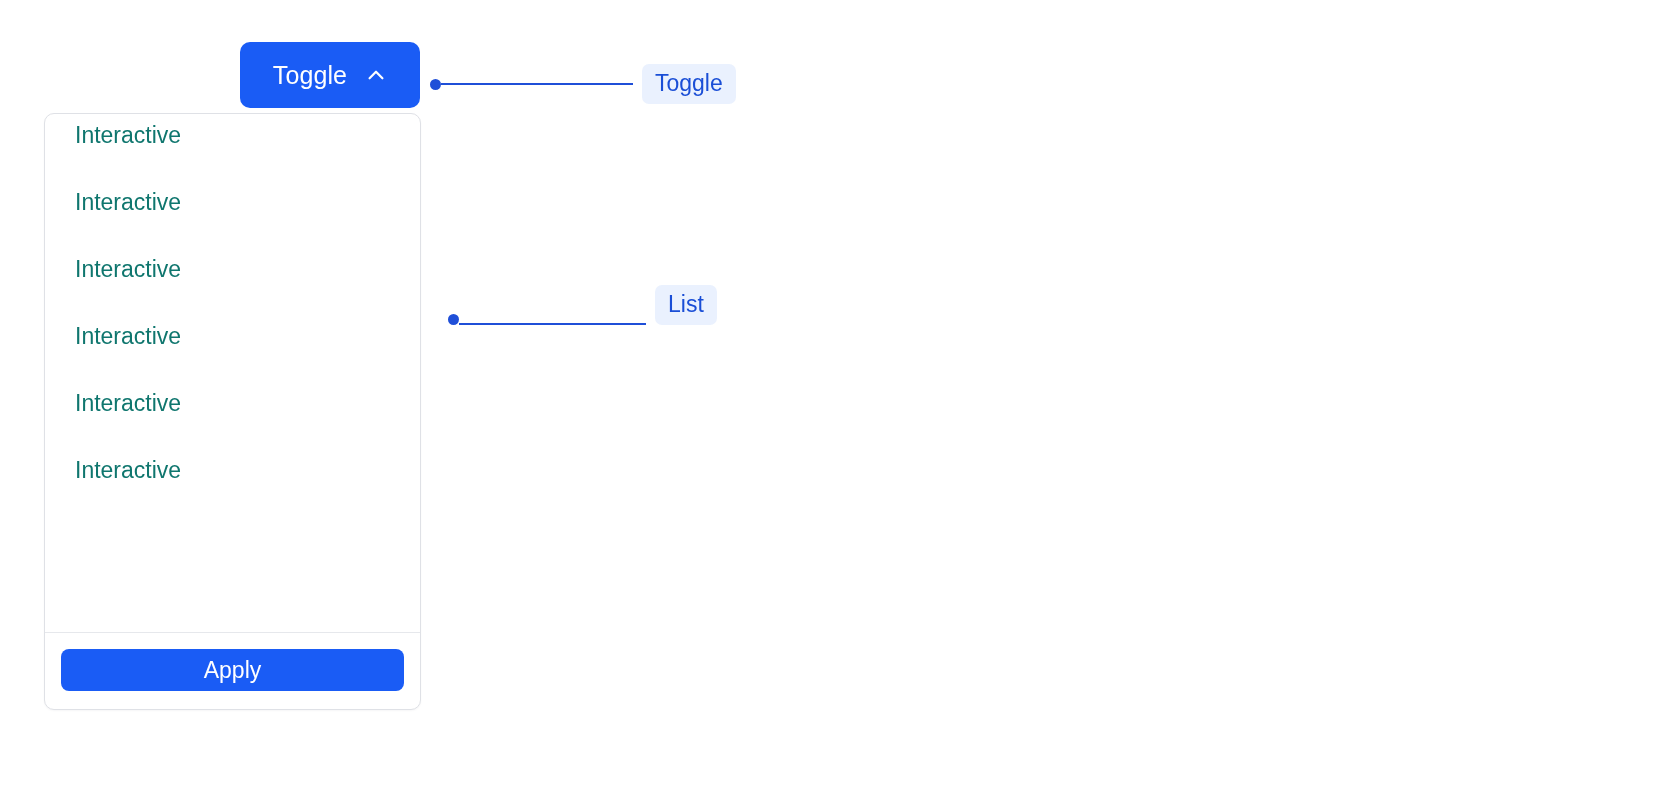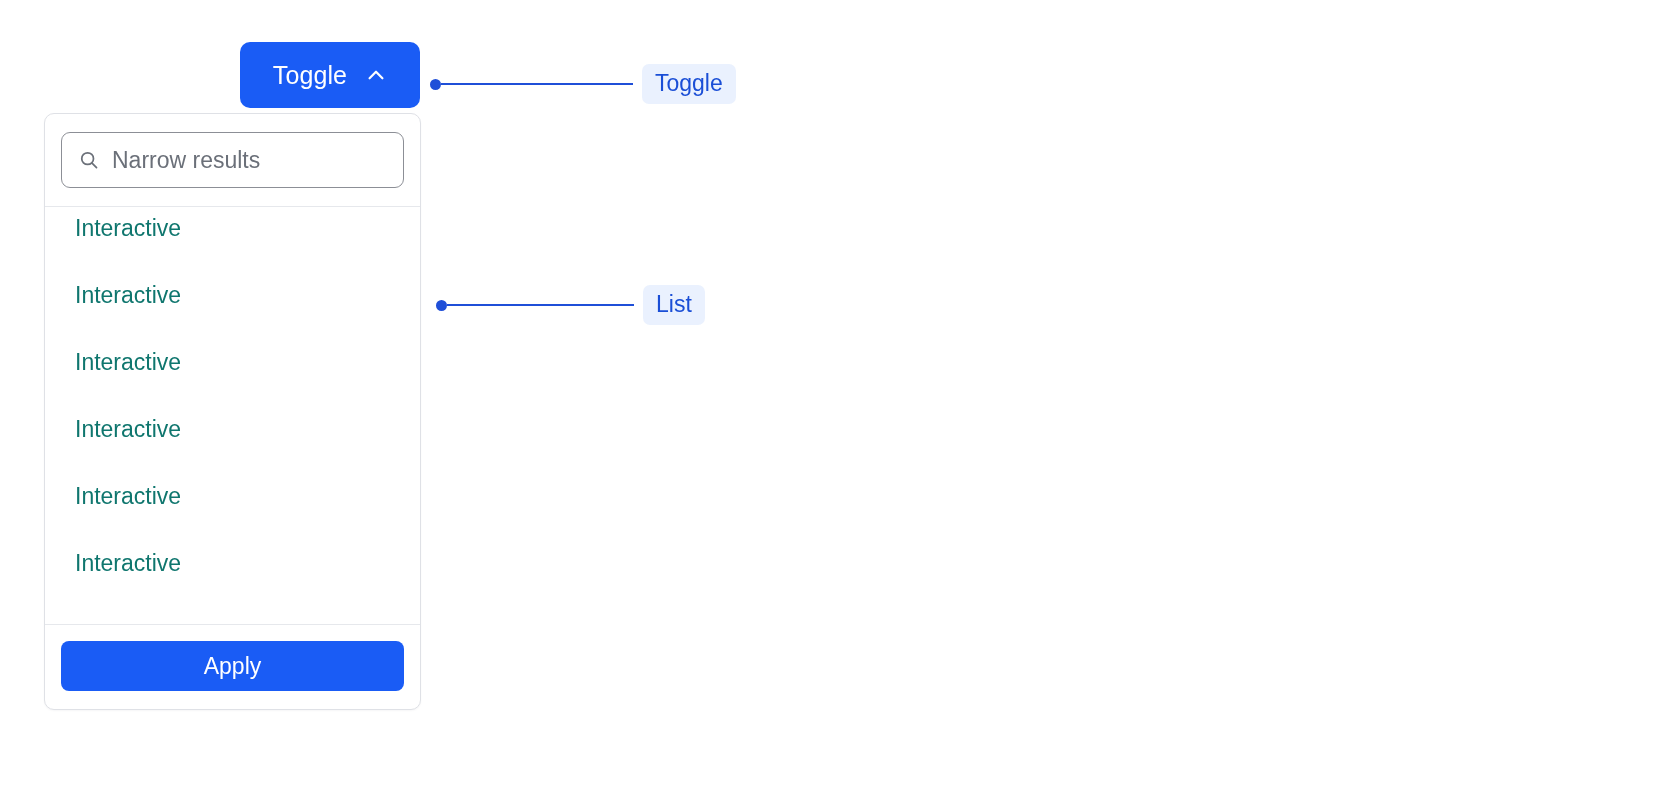--- a/index.html
+++ b/index.html
@@ -130,21 +130,21 @@
 
   
   #panel-footer {
     flex: 0 0 auto;
     border-top: 1px solid #e6e8ec;
     padding: 16px 16px 18px 16px;
     box-sizing: border-box;
   }
   #apply-button {
     width: 100%;
-    height: 50px;
+    height: 42px;
     background: #1a5cf5;
     border: none;
     border-radius: 8px;
     color: #ffffff;
     font-family: "Liberation Sans", sans-serif;
     font-size: 23px;
     cursor: pointer;
     display: flex;
     align-items: center;
     justify-content: center;
@@ -181,21 +181,21 @@
     line-height: 1.15;
     flex: 0 0 auto;
   }
 
   #anno-toggle { left: 430px; top: 64px; }
   #anno-toggle .anno-line { width: 192px; }
 
   #anno-header { left: 443px; top: 156px; }
   #anno-header .anno-line { width: 167px; }
 
-  #anno-list { left: 436px; top: 285px; }
+  #anno-list { left: 448px; top: 285px; align-items: flex-end; }
   #anno-list .anno-line { width: 187px; }
 
   #anno-footer { left: 415px; top: 656px; }
   #anno-footer .anno-line { width: 195px; }
 </style>
 </head>
 <body>
 
 <div id="stage">
 
@@ -203,31 +203,20 @@
     <span class="tg-label">Toggle</span>
     <span class="chevron-holder">
       <svg class="chevron-up" viewBox="0 0 24 24" fill="none" aria-hidden="true">
         <path d="M5 15.5L12 8.5L19 15.5" stroke="#ffffff" stroke-width="2.4" stroke-linecap="round" stroke-linejoin="round"></path>
       </svg>
     </span>
   </button>
 
   <div id="dropdown-panel">
 
-    <div id="panel-header">
-      <div id="search-field">
-        <span class="search-icon-holder">
-          <svg class="search-icon" viewBox="0 0 24 24" fill="none" aria-hidden="true">
-            <circle cx="10.5" cy="10.5" r="6.4" stroke="#6b7079" stroke-width="1.9"></circle>
-            <path d="M15.3 15.3L20.2 20.2" stroke="#6b7079" stroke-width="1.9" stroke-linecap="round"></path>
-          </svg>
-        </span>
-        <input id="search-input" type="text" value="" placeholder="Narrow results" style="">
-      </div>
-    </div>
 
     <div id="panel-list">
       <div class="list-item">
           <span>Interactive</span>
         </div>
       <div class="list-item">
           <span>Interactive</span>
         </div>
       <div class="list-item">
           <span>Interactive</span>

